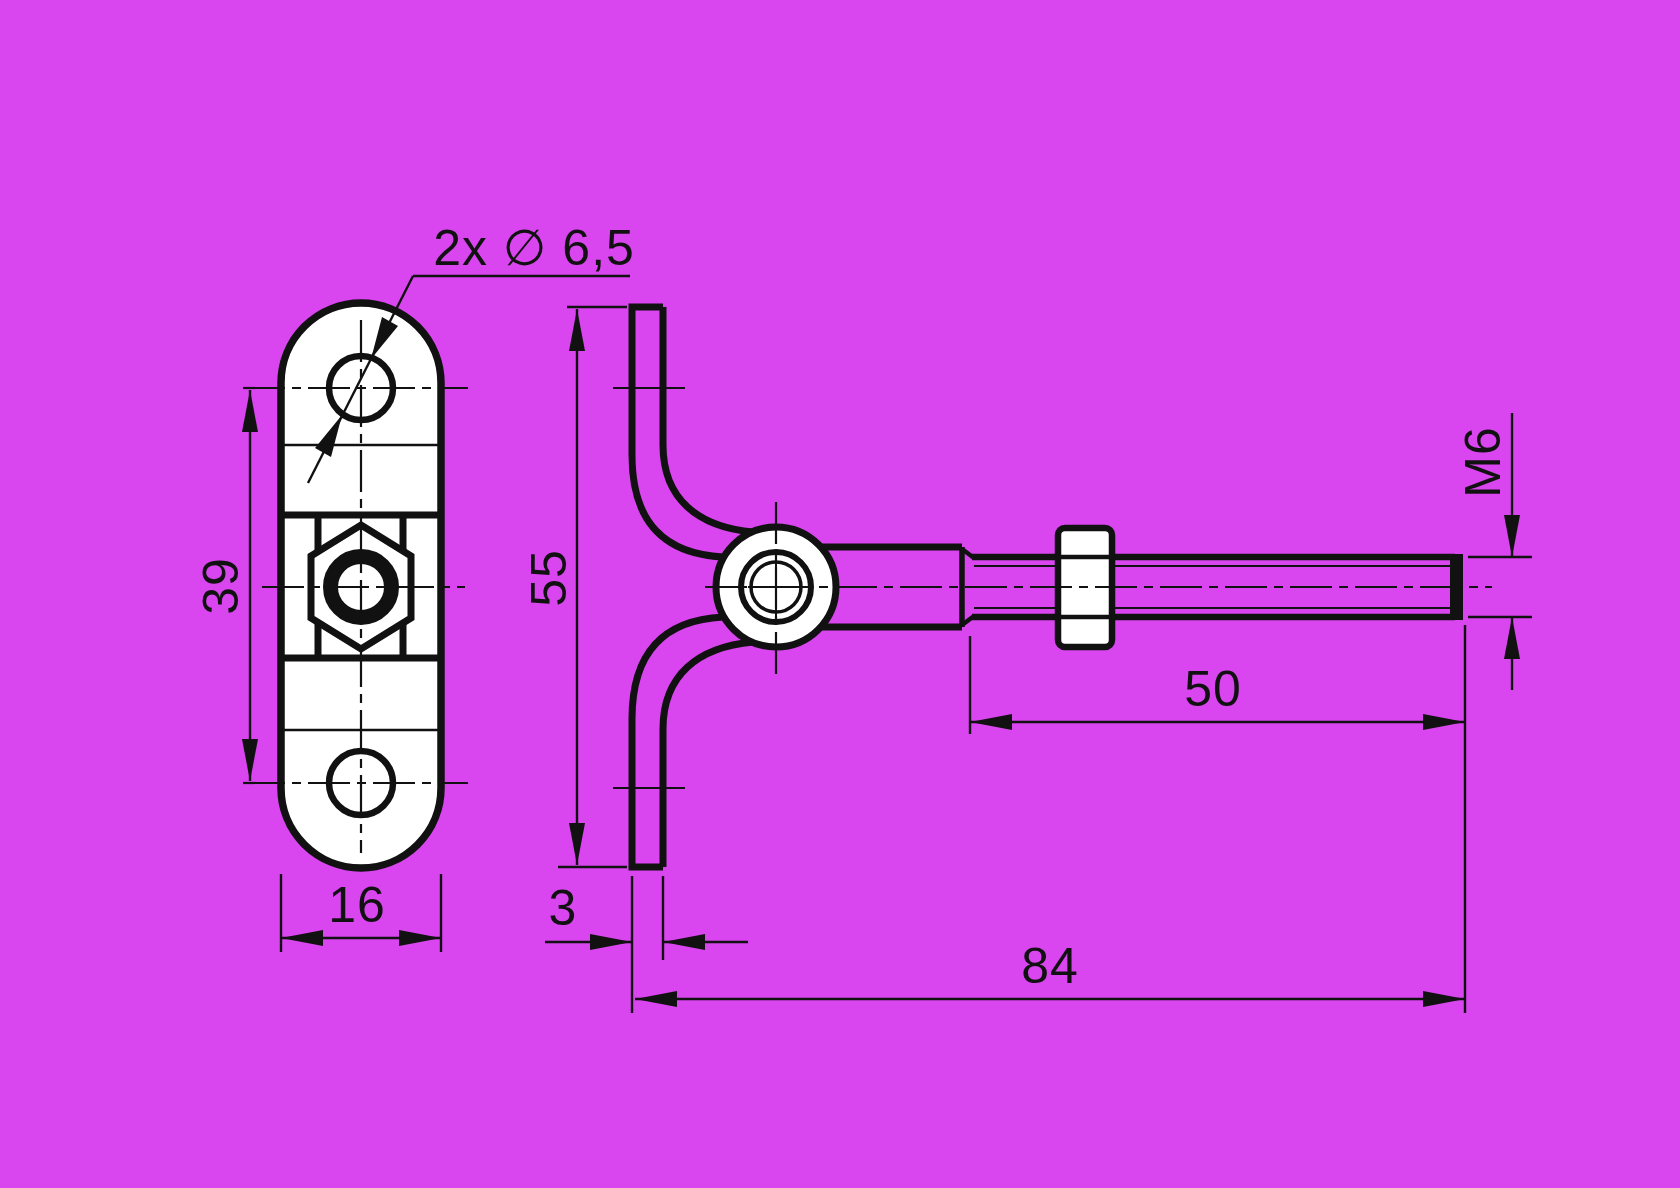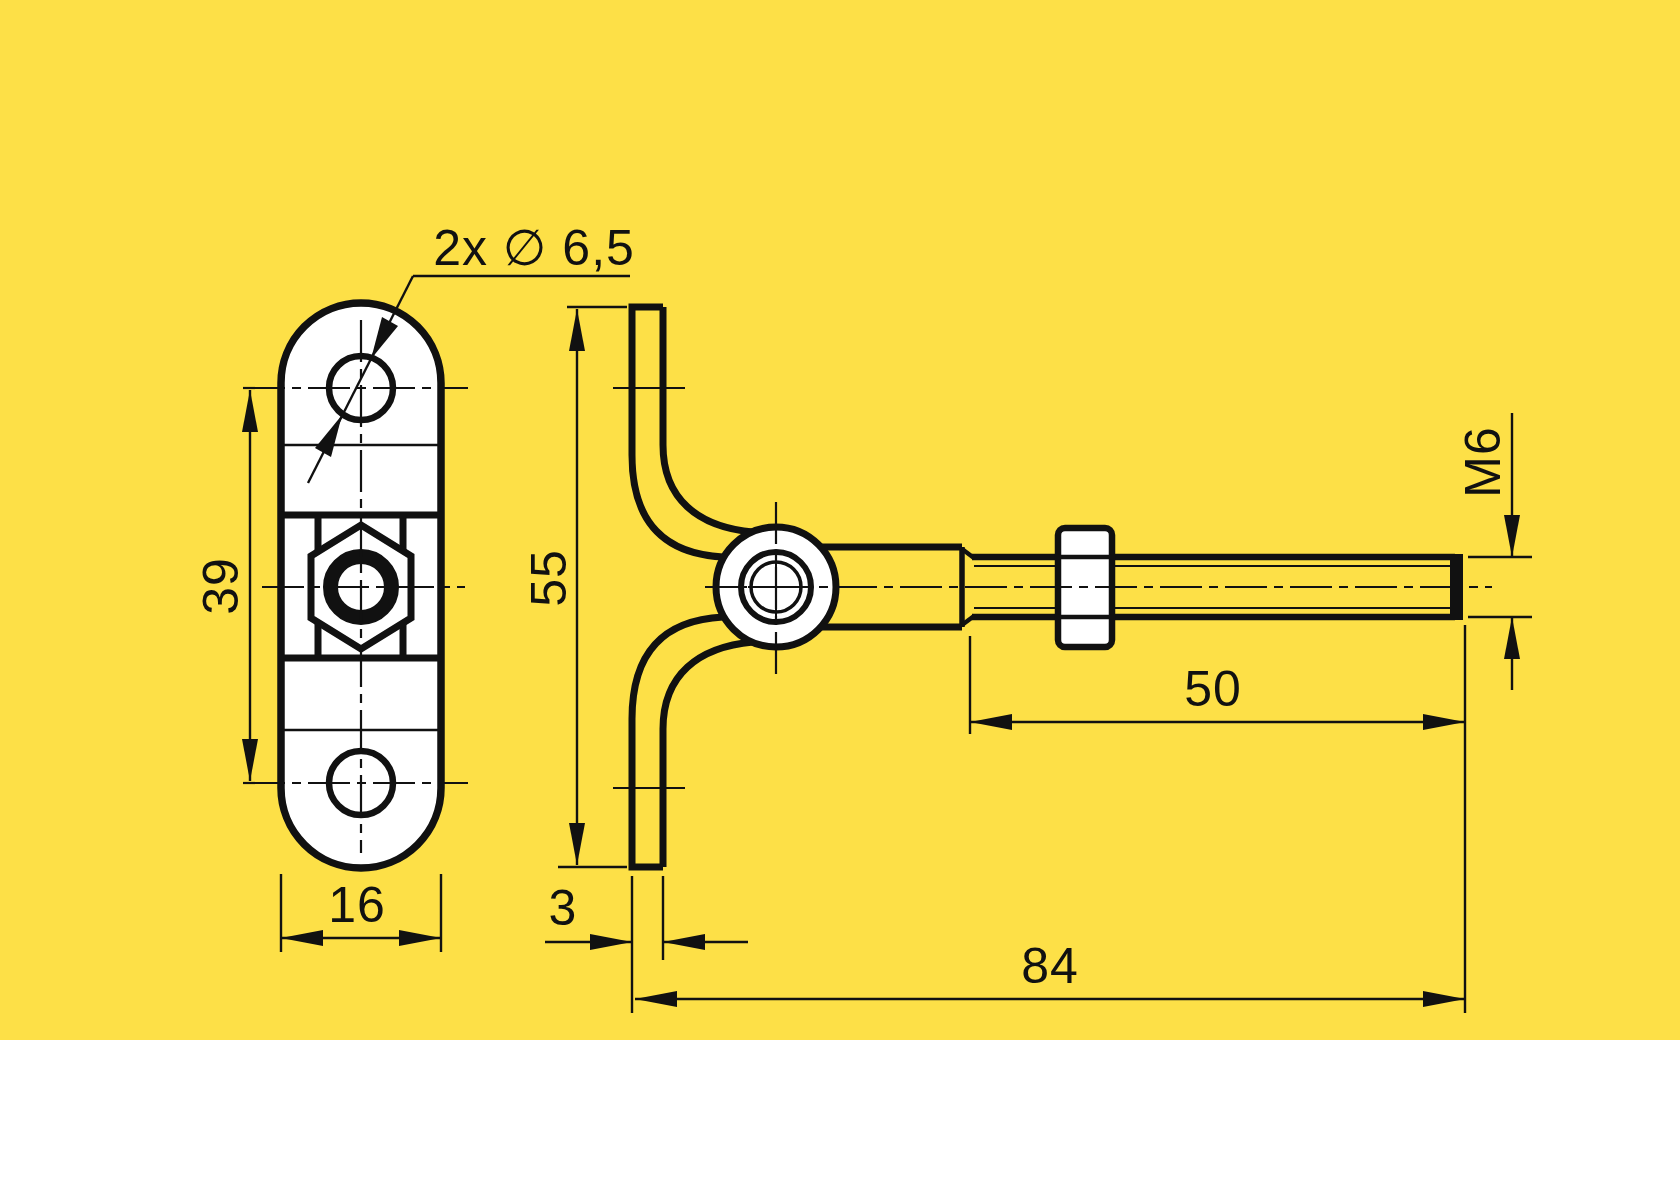--- a/index.html
+++ b/index.html
@@ -3,22 +3,22 @@
 <meta charset="utf-8">
 <style>
   html, body {
     margin: 0;
     padding: 0;
     background: #ffffff;
   }
   .canvas {
     position: relative;
     width: 1680px;
-    height: 1040px;
-    background: #fde047;
+    height: 1188px;
+    background: #d946ef;
     overflow: hidden;
   }
   svg { display: block; }
   .dim-text {
     font-family: "Liberation Sans", "DejaVu Sans", sans-serif;
     font-size: 50px;
     font-weight: 400;
     letter-spacing: 1px;
     fill: #111111;
   }

